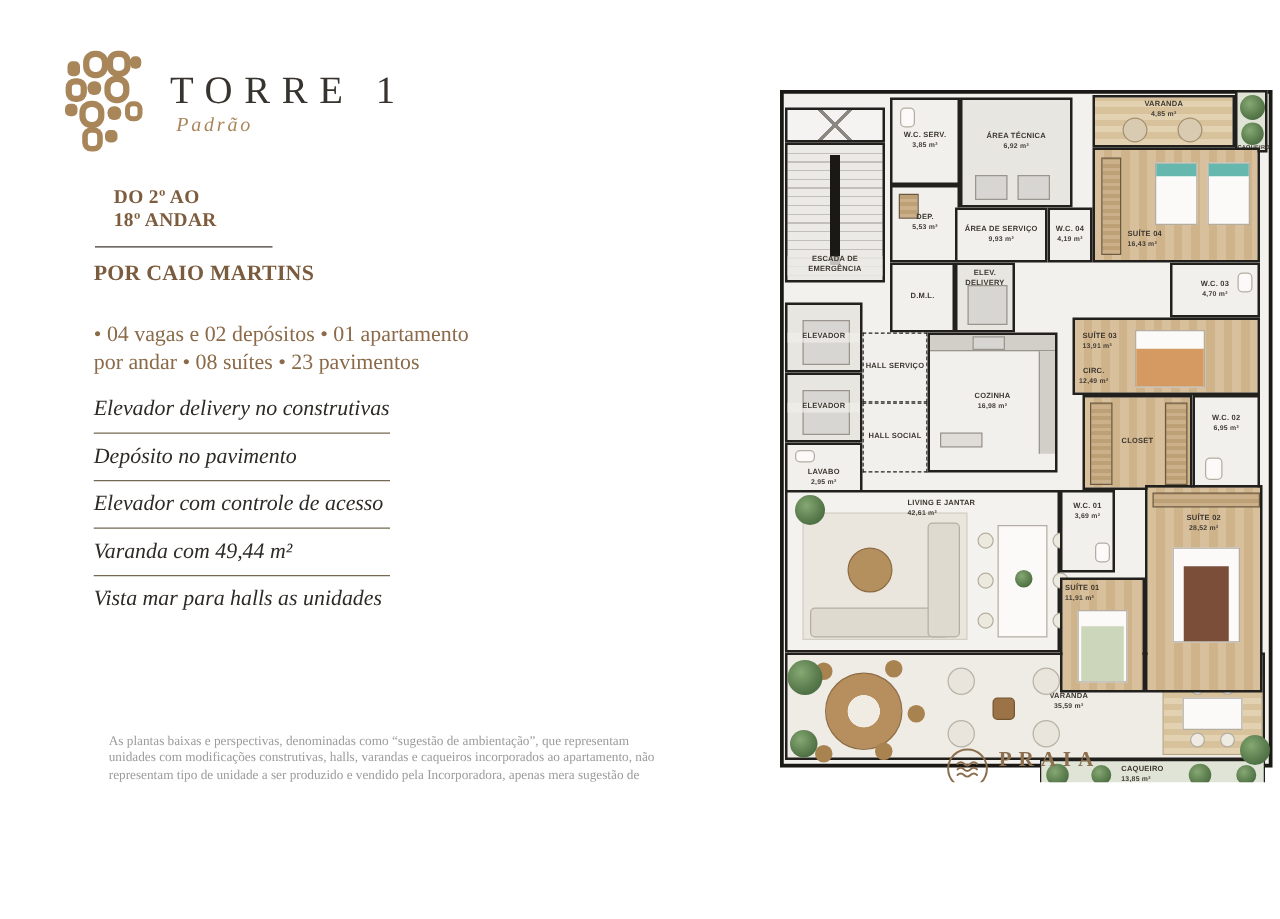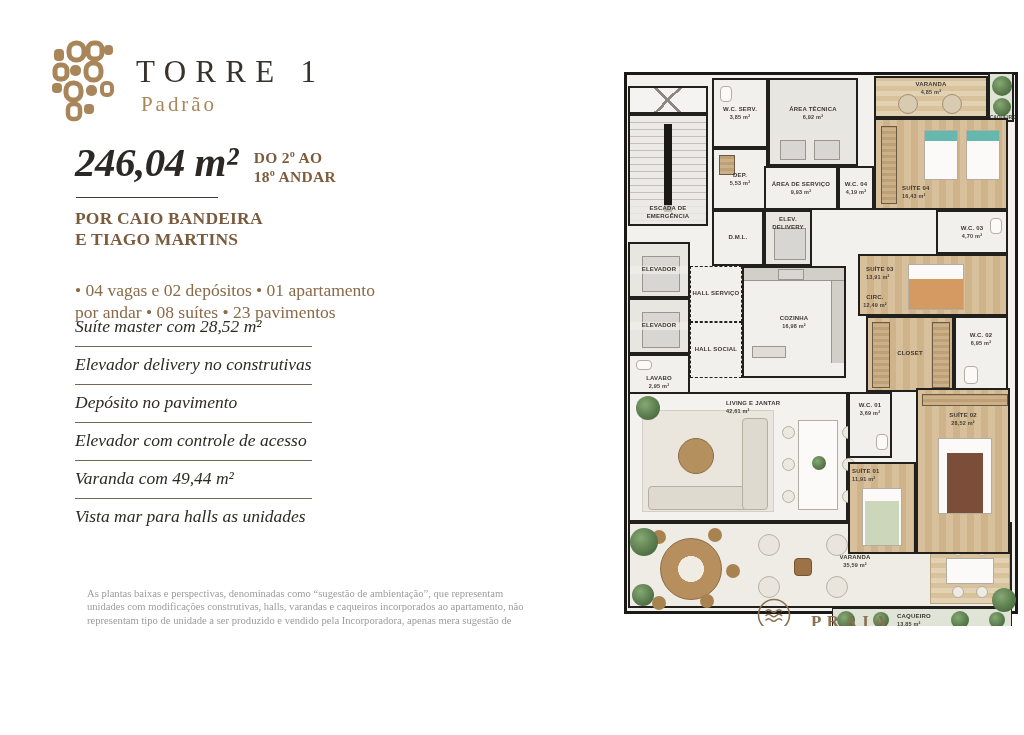--- a/index.html
+++ b/index.html
@@ -2,34 +2,34 @@
 <html><head>
 <meta charset="utf-8">
 <style>
   html,body{margin:0;padding:0;background:#ffffff;}
   #page{position:relative;width:1024px;height:626px;background:#ffffff;overflow:hidden;
         font-family:"Liberation Serif",serif;}
   .abs{position:absolute;}
   
   #brand-logo{left:52px;top:40px;width:64px;height:84px;}
   #title{left:136px;top:54px;font-size:31px;letter-spacing:.30em;color:#37332e;}
-  #subtitle{left:141px;top:92px;font-size:21px;letter-spacing:.14em;color:#a8865a;text-align:center;}
+  #subtitle{left:141px;top:92px;font-size:16px;font-style:italic;letter-spacing:.14em;color:#a8865a;text-align:center;}
   #area-row{left:75px;top:138px;display:flex;align-items:flex-start;}
   #area-value{font-size:41px;font-style:italic;font-weight:bold;color:#2b2825;letter-spacing:-.5px;}
   #area-underline{left:76px;top:197px;width:142px;border-top:1.6px solid #3f3a33;}
   #floors{margin:10px 0 0 16px;font-size:15.5px;font-weight:bold;color:#7d5c3e;line-height:19px;letter-spacing:.02em;}
   #authors{left:75px;top:208px;font-size:17.5px;font-weight:bold;color:#7a5b3d;line-height:21px;letter-spacing:.01em;}
-  #bullets{left:75px;top:256px;font-size:17.5px;color:#8a6a48;line-height:22px;margin-top:23px;}
+  #bullets{left:75px;top:256px;font-size:17.5px;color:#8a6a48;line-height:22px;}
   #features{left:75px;top:316px;width:237px;list-style:none;margin:0;padding:0;}
   #features li{font-style:italic;font-size:17.5px;color:#2d2a26;padding:7px 0 9px 0;border-bottom:1px solid #756852;}
   #features li:first-child{padding-top:0;}
   #features li:last-child{border-bottom:none;}
   #disclaimer{left:87px;top:587px;width:438px;font-size:10.6px;color:#9c9c9c;line-height:1.27;}
   
-  #praia{left:757px;top:598px;display:flex;align-items:flex-end;gap:20px;}
+  #praia{left:757px;top:598px;display:flex;align-items:flex-start;gap:8px;}
   #praia .nm{font-size:17px;font-weight:bold;letter-spacing:.32em;color:#8b6f4e;}
   
   #plan{left:600px;top:58px;width:424px;height:600px;}
   #plan-outline{left:24px;top:14px;width:388px;height:536px;border:3px solid #1b1916;background:#f3f1ee;}
   .room{position:absolute;box-sizing:border-box;border:2px solid #22201c;}
   .tile{background:#f2f0ed;} .tile2{background:#e8e6e1;}
   .woodf{background:repeating-linear-gradient(90deg,#d9c09c 0 7px,#cfb38a 7px 14px);}
   .deck{background:repeating-linear-gradient(0deg,#e3d2b1 0 5px,#d8c29b 5px 10px);}
   .grn{background:#dfe4d6;}
   .rlabel{position:absolute;left:0;right:0;top:3px;text-align:center;
@@ -66,40 +66,37 @@
       <rect x="14" y="43" width="15" height="17" rx="7"></rect>
       <rect x="50" y="43" width="10" height="12" rx="4" stroke-width="4"></rect>
       <rect x="16" y="64" width="12" height="15" rx="5" stroke-width="4.5"></rect>
     </g>
   </svg>
 
   <div id="title" class="abs">TORRE 1</div>
   <div id="subtitle" class="abs">Padrão</div>
 
   <div id="area-row" class="abs">
-    <span id="area-value">246,04 m²</span>
     <span id="floors">
       <span style="display:block">DO 2º AO</span>
       <span style="display:block">18º ANDAR</span>
     </span>
   </div>
   <div id="area-underline" class="abs"></div>
 
   <div id="authors" class="abs">
-    <span style="display:block">POR CAIO BANDEIRA</span>
-    <span style="display:block">E TIAGO MARTINS</span>
+    <span style="display:block">POR CAIO MARTINS</span>
   </div>
 
   <div id="bullets" class="abs">
     <span style="display:block">• 04 vagas e 02 depósitos • 01 apartamento</span>
     <span style="display:block">por andar • 08 suítes • 23 pavimentos</span>
   </div>
 
   <ul id="features" class="abs">
-    <li>Suíte master com 28,52 m²</li>
     <li>Elevador delivery no construtivas</li>
     <li>Depósito no pavimento</li>
     <li>Elevador com controle de acesso</li>
     <li>Varanda com 49,44 m²</li>
     <li>Vista mar para halls as unidades</li>
   </ul>
 
   <div id="disclaimer" class="abs">As plantas baixas e perspectivas, denominadas como “sugestão de ambientação”, que representam unidades com modificações construtivas, halls, varandas e caqueiros incorporados ao apartamento, não representam tipo de unidade a ser produzido e vendido pela Incorporadora, apenas mera sugestão de aproveitamento da mesma, não estando abrangida pelo preço de venda e cuja implementação, se for escolha do adquirente, deverá ser feita após entrega da unidade, mediante obtenção, por conta e risco do adquirente, das devidas autorizações.</div>
 
   <div id="plan" class="abs">

